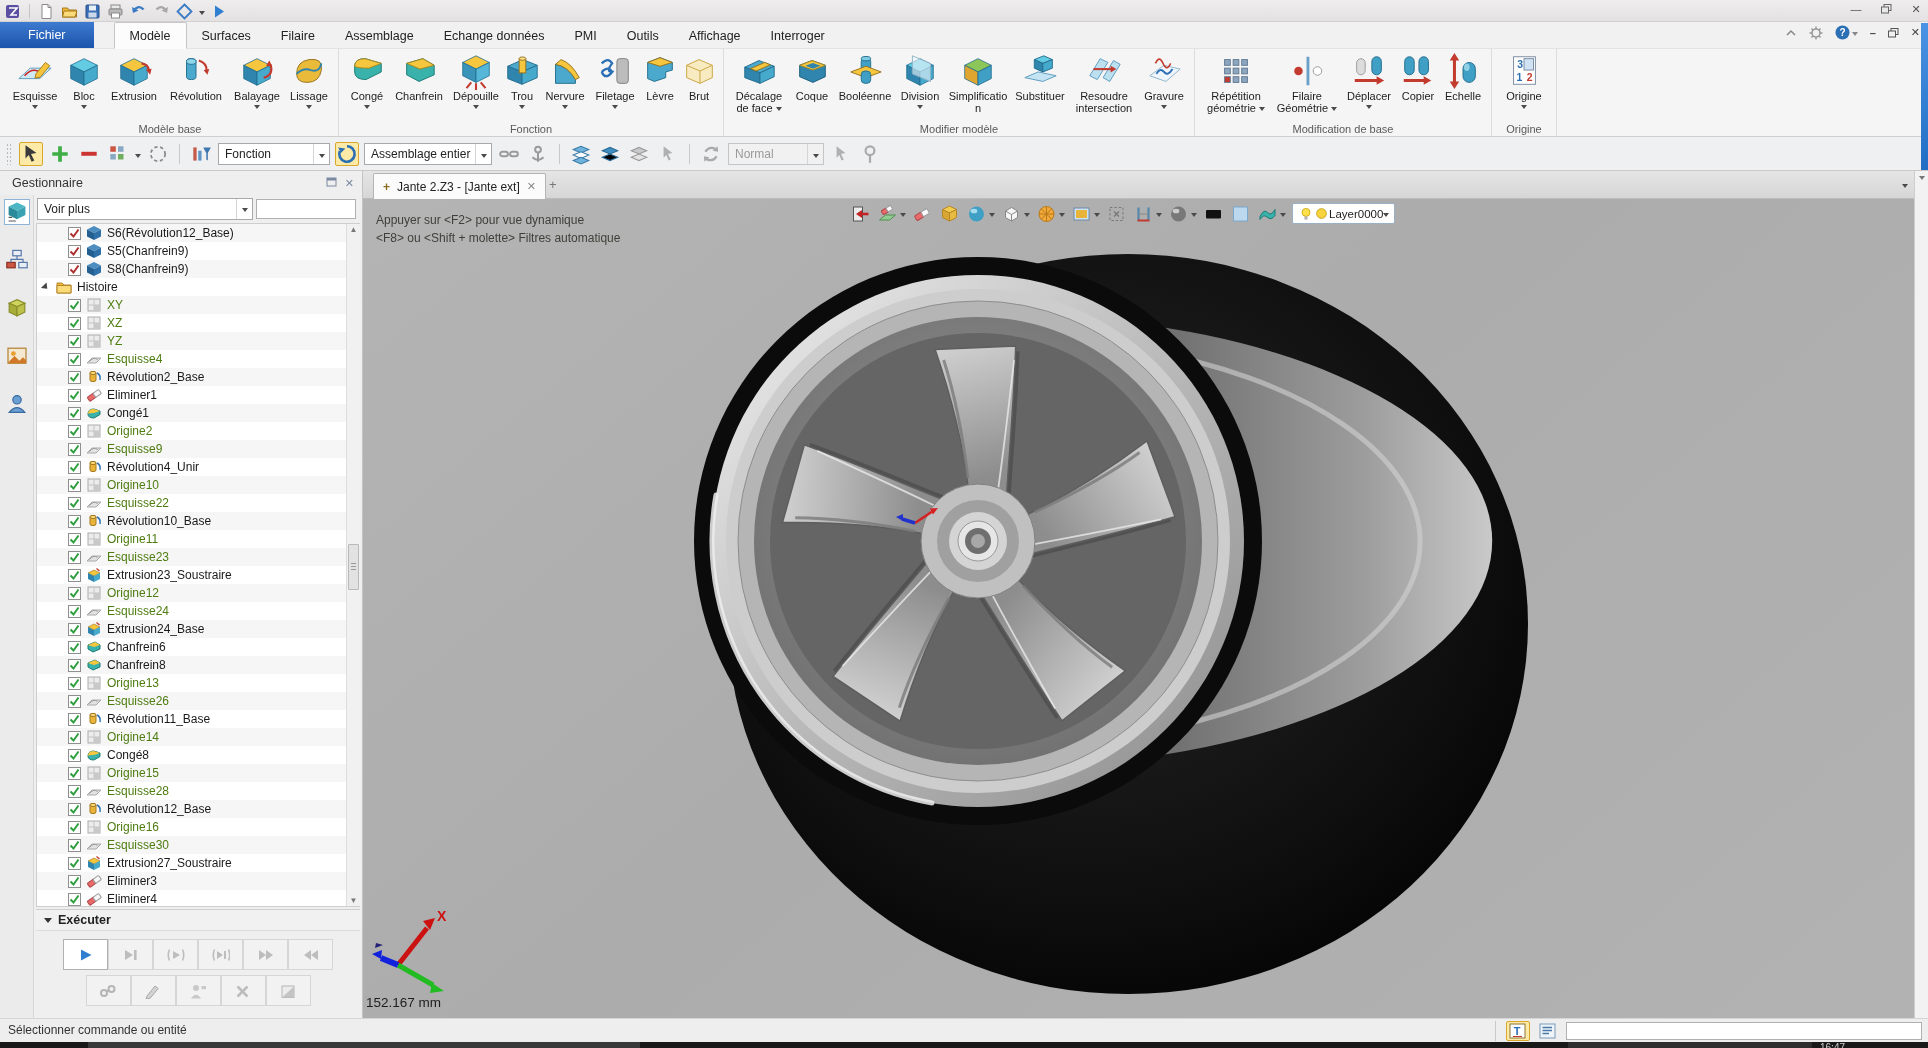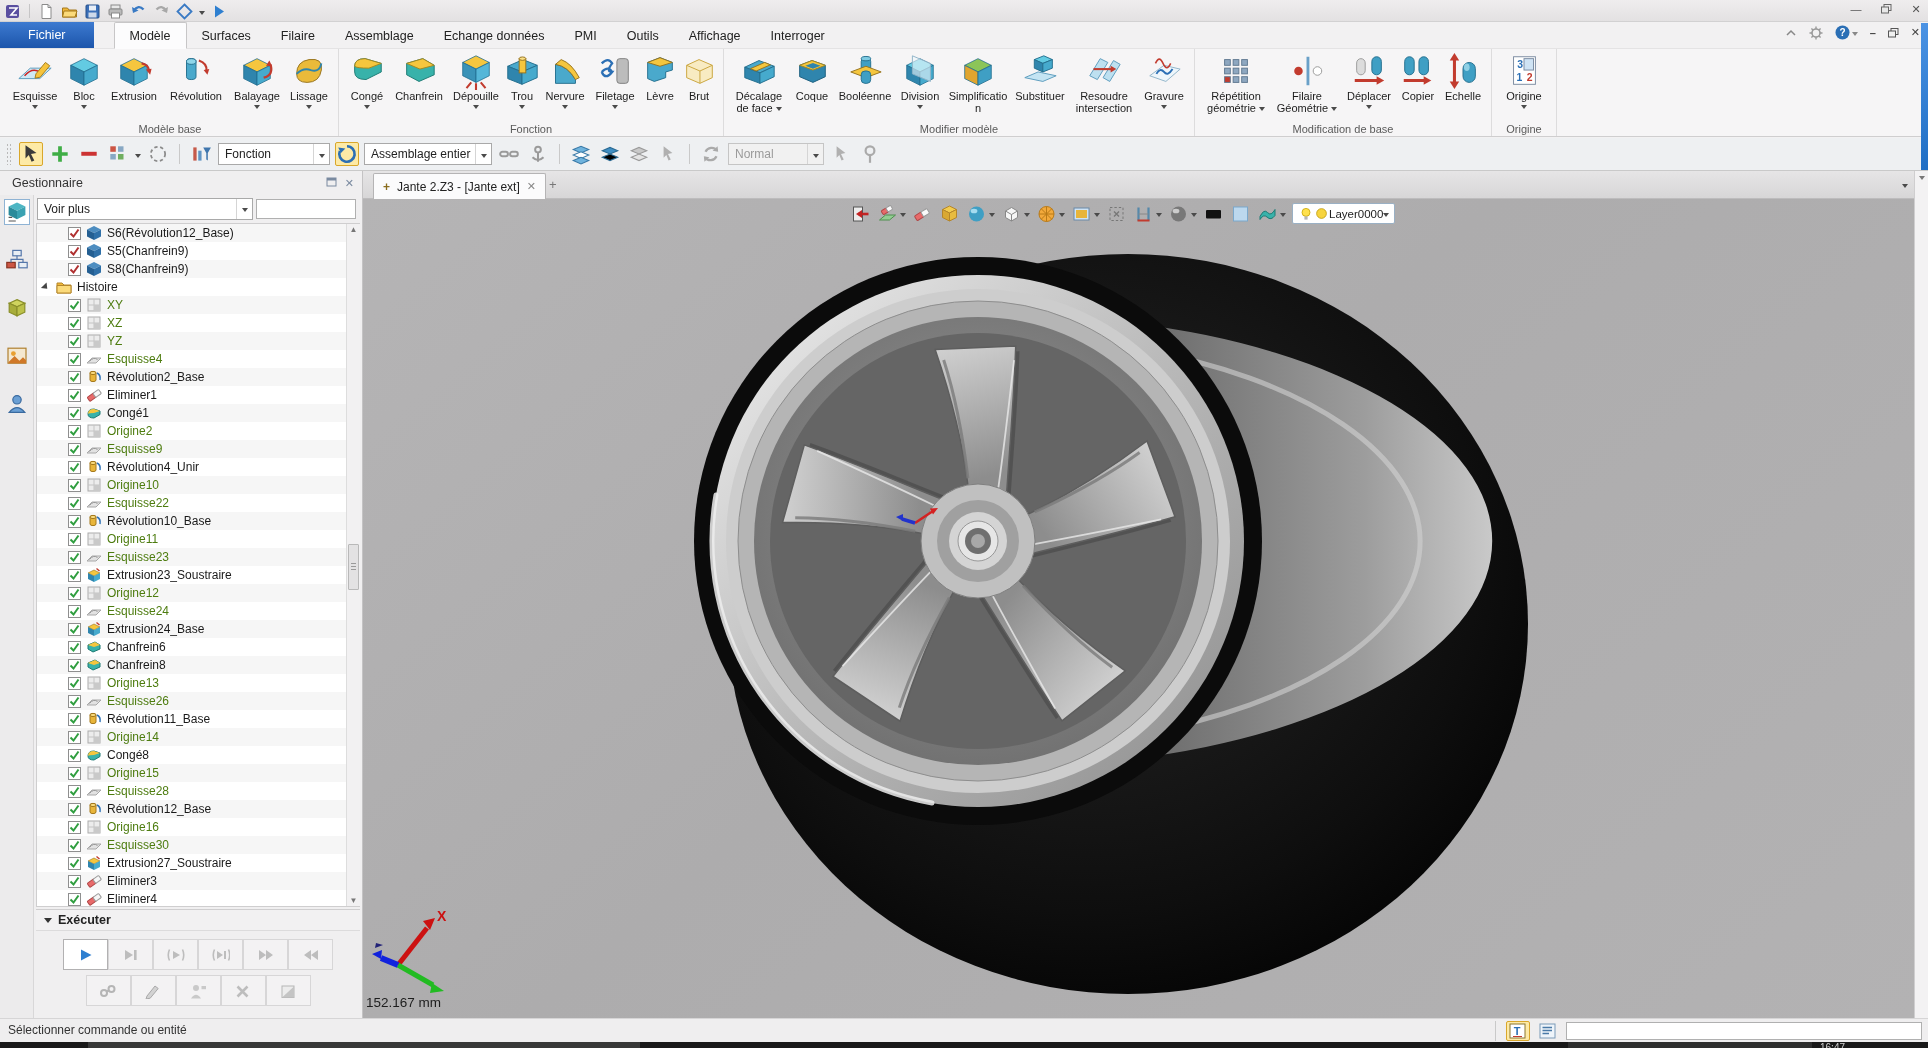--- a/index.html
+++ b/index.html
@@ -1501,20 +1501,24 @@
                   <rect x="8" y="13" width="4" height="4" fill="#b5b5b5"></rect>
                 </svg></span>
               <span style="width: 15px; height: 15px; display: inline-block;"><svg width="100%" height="100%" viewBox="0 0 20 20">
                   <circle cx="10" cy="10" r="6.5" fill="#f7d43e" stroke="#b89400"></circle>
                 </svg></span>
               <span>Layer0000</span>
               <span class="caret"></span>
             </div>
           </div>
 
+        <div class="hints">
+          <div>Appuyer sur &lt;F2&gt; pour vue dynamique</div>
+          <div>&lt;F8&gt; ou &lt;Shift + molette&gt; Filtres automatique</div>
+        </div>
 
         <svg class="triad" width="120" height="92" viewBox="0 0 120 92">
           <path d="M33 60 L62 23" stroke="#cc1111" stroke-width="5"></path>
           <path d="M70 13 l-12 3 7 9 Z" fill="#cc1111"></path>
           <text x="72" y="16" font-size="14" fill="#cc1111" font-weight="bold" id="axisx">X</text>
           <path d="M33 60 L68 80" stroke="#22bb22" stroke-width="5"></path>
           <path d="M79 86 l-12 -8 -2 10 Z" fill="#22bb22"></path>
           <path d="M33 60 L16 53" stroke="#1122dd" stroke-width="6"></path>
           <path d="M7 49 l10 -4 -1 9 Z" fill="#1122dd"></path>
           <path d="M10 43 l8 -3 -7 -2 Z" fill="#222277"></path>

